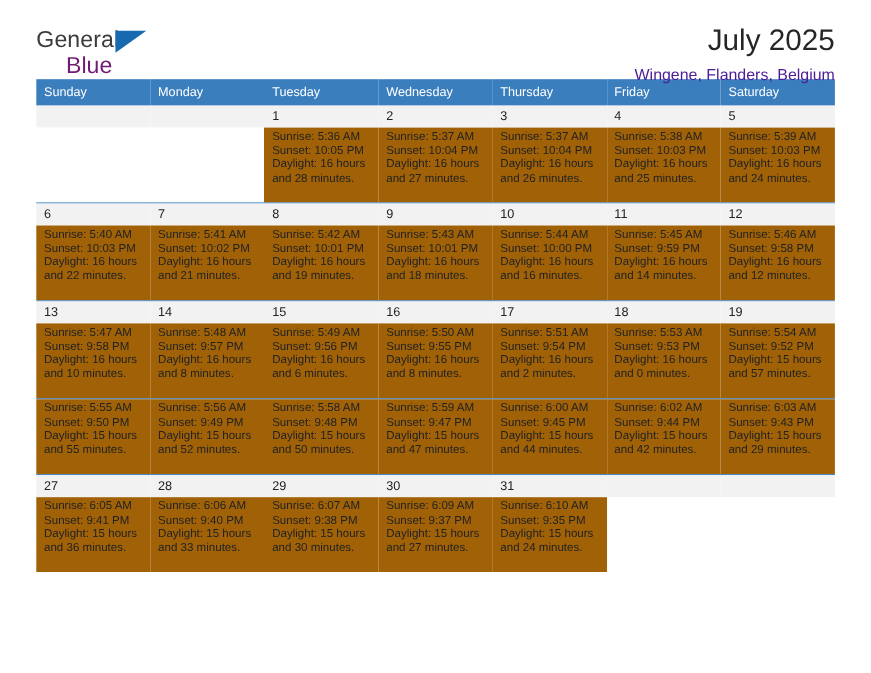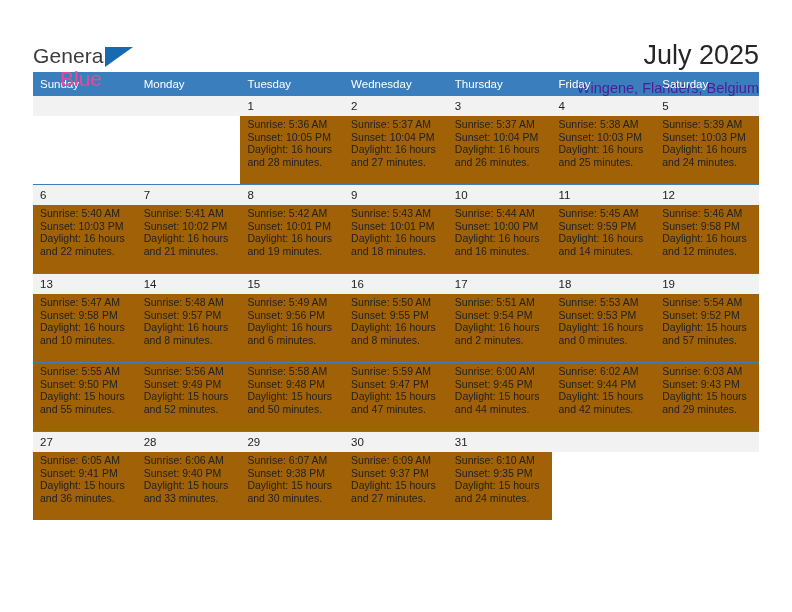--- a/index.html
+++ b/index.html
@@ -20,21 +20,21 @@
     height: 612px;
     box-sizing: border-box;
     padding: 0 33px;
   }
 
   
   .topbar {
     display: flex;
     align-items: flex-start;
     justify-content: space-between;
-    padding-top: 39px;
+    padding-top: 20px;
     height: 72px;
     box-sizing: border-box;
   }
   .brand {
     position: relative;
     width: 120px;
     padding-top: 6px;
   }
   .brand-row1 {
     font-size: 21px;
@@ -47,21 +47,21 @@
     position: absolute;
     left: 72px;
     top: 8px;
     width: 0;
     height: 0;
     border-left: 28px solid #1769b0;
     border-bottom: 20px solid transparent;
   }
   .brand-row2 {
     font-size: 21px;
-    color: #ec4899;
+    color: #701a75;
     line-height: 22px;
     margin-left: 27px;
     margin-top: 1px;
   }
   .titles {
     text-align: right;
     padding-top: 0px;
   }
   .cal-title {
     font-size: 27px;

